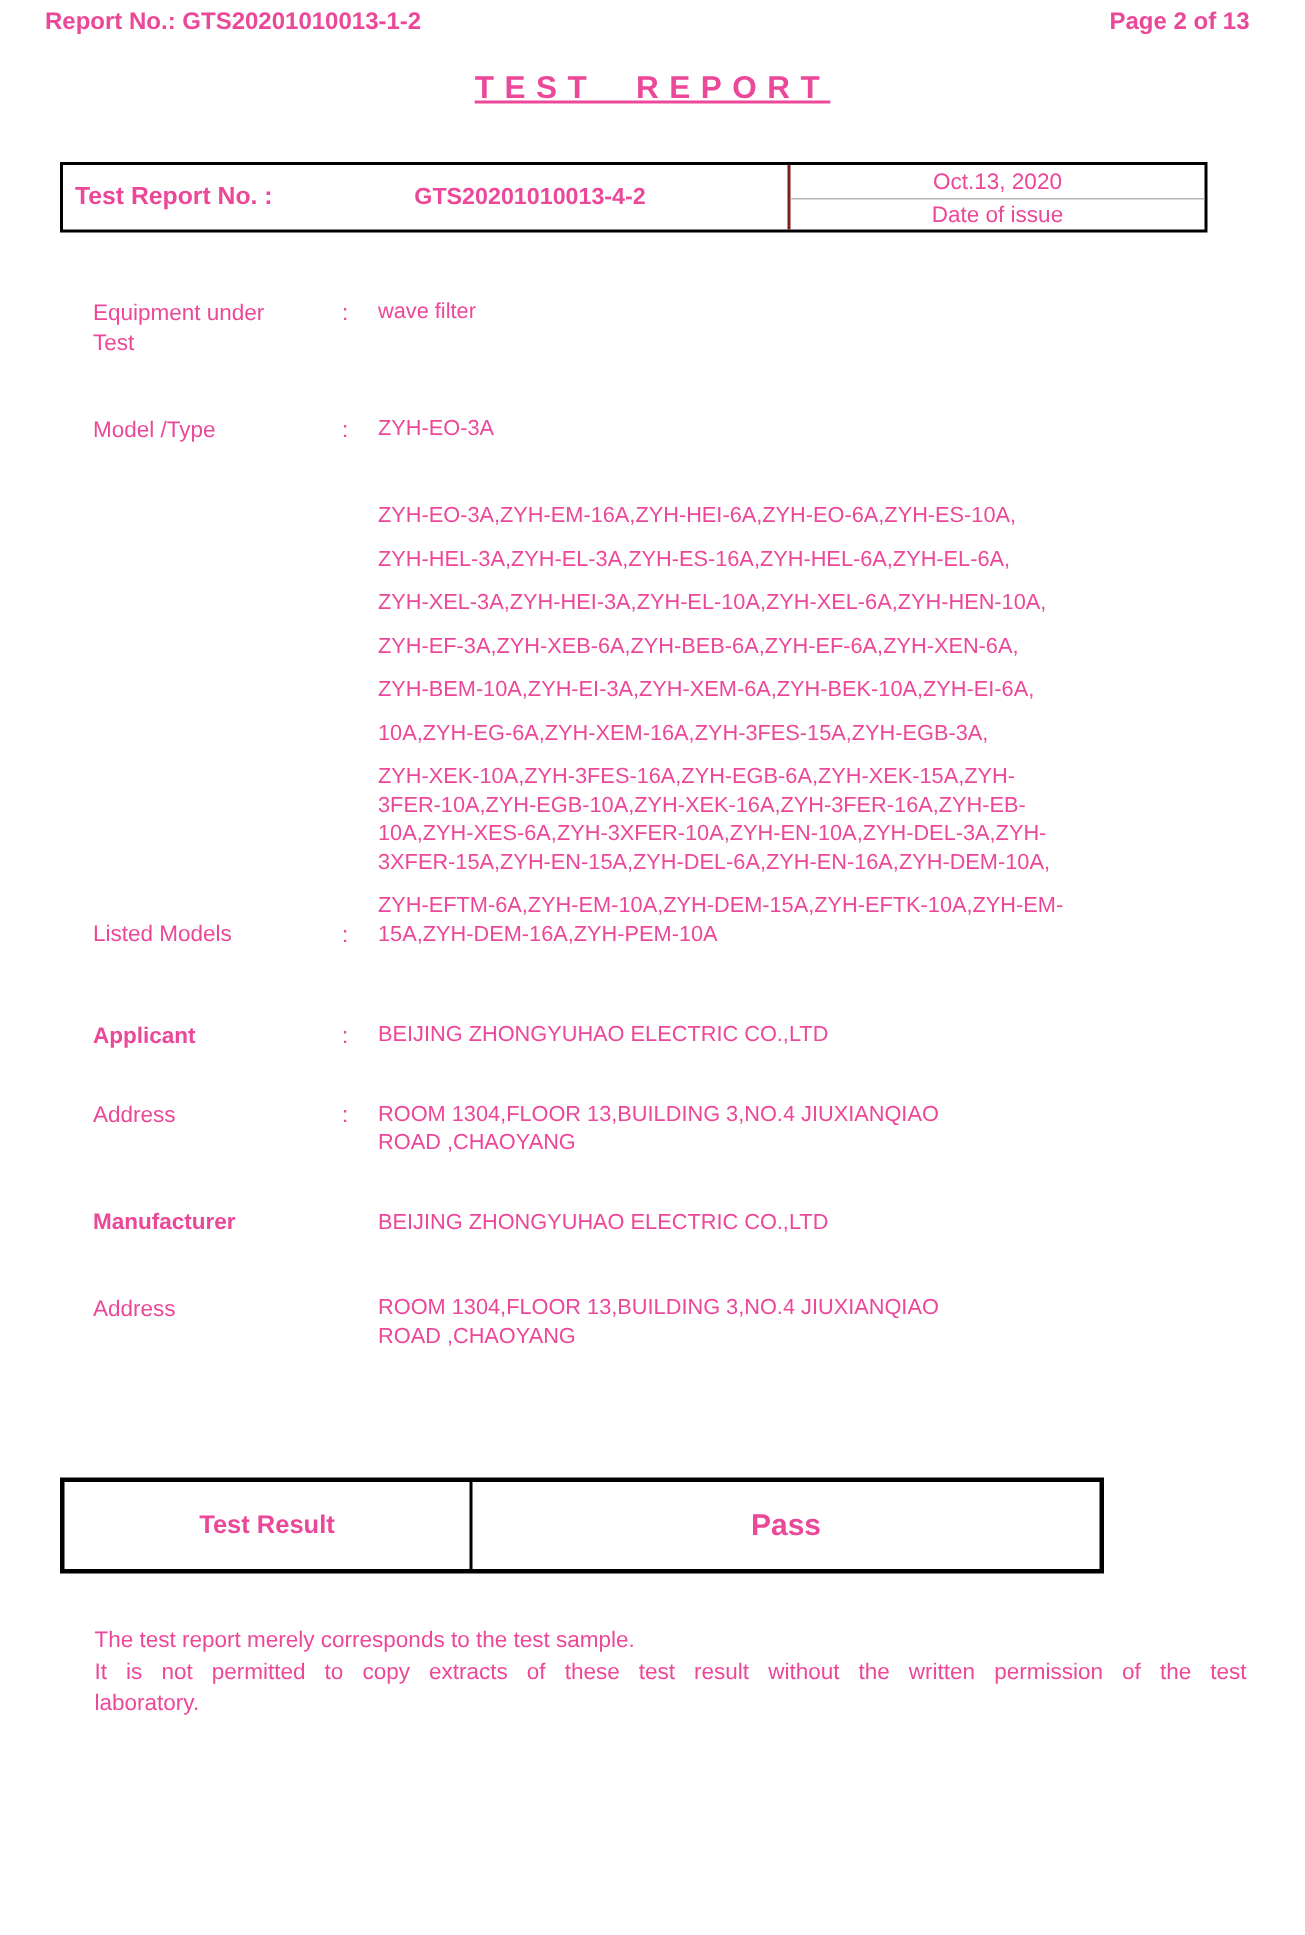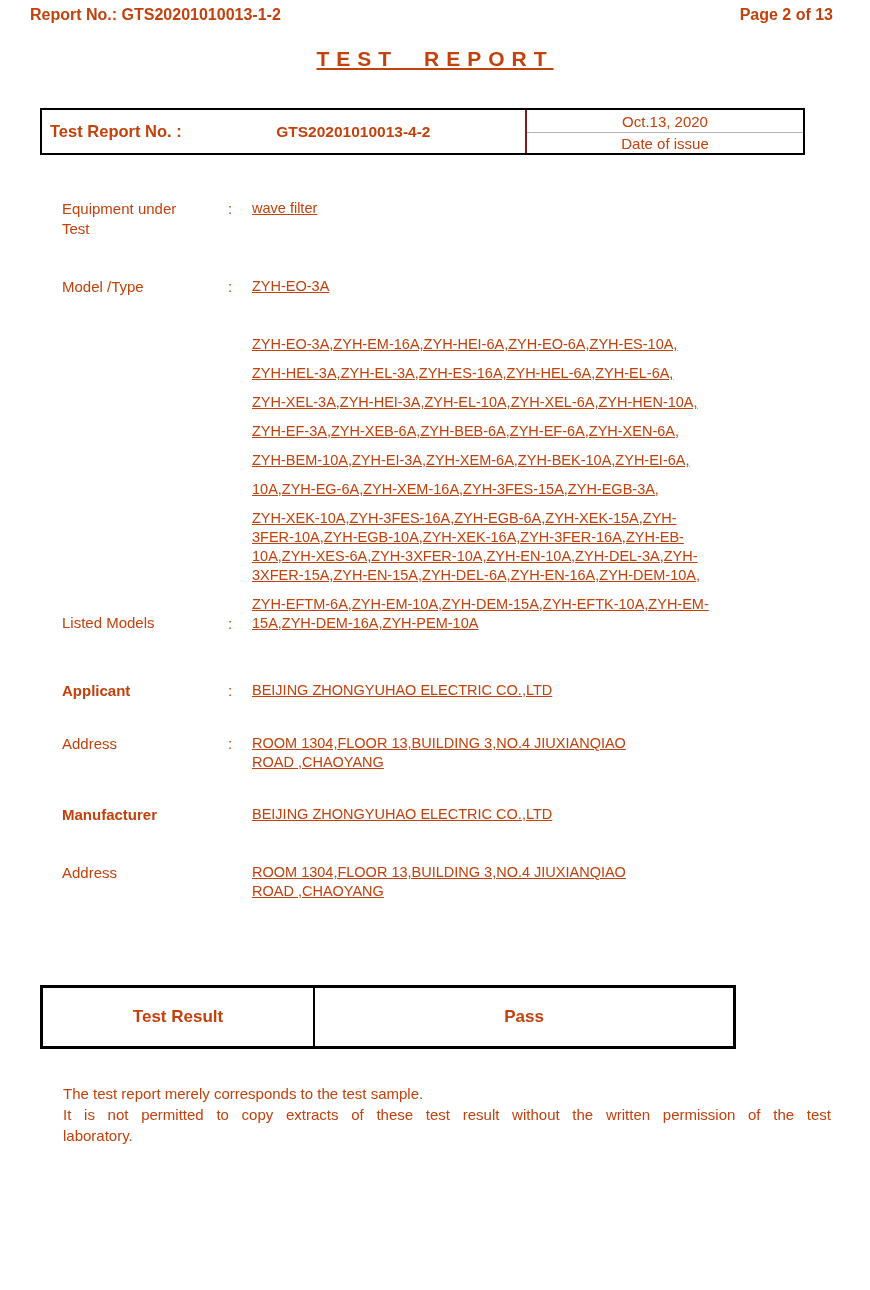--- a/index.html
+++ b/index.html
@@ -1,21 +1,21 @@
 <!DOCTYPE html>
 <html><head>
 <meta charset="utf-8">
 <style>
   html, body { margin: 0; padding: 0; background: #ffffff; }
   .page {
     position: relative;
     width: 870px;
     height: 1290px;
     background: #ffffff;
-    color: #c2410c;
+    color: #ec4899;
     font-family: "Liberation Sans", sans-serif;
     overflow: hidden;
   }
   
   .page-header {
     display: flex;
     justify-content: space-between;
     padding: 5px 37px 0 30px;
     font-size: 16px;
     font-weight: bold;
@@ -62,48 +62,48 @@
     display: flex; align-items: center; justify-content: center;
     font-size: 15px;
   }
   
   .fields { margin: 44px 0 0 62px; }
   .field-row { display: flex; align-items: flex-start; }
   .f-label { width: 166px; font-size: 15px; line-height: 20px; }
   .f-label.bold { font-weight: bold; }
   .f-colon { width: 24px; font-size: 15px; line-height: 19px; }
   .f-value { font-size: 14.5px; line-height: 19px; white-space: nowrap; }
-  .f-value .para { margin-bottom: 10px; text-decoration: underline; }
+  .f-value .para { margin-bottom: 10px; }
   .f-value .para:last-child { margin-bottom: 0; }
   .field-row:nth-child(1) { margin-bottom: 38px; }
   .field-row:nth-child(2) { margin-bottom: 38px; }
   .field-row:nth-child(3) { margin-bottom: 48px; align-items: flex-end; }
   .field-row:nth-child(4) { margin-bottom: 33px; }
   .field-row:nth-child(5) { margin-bottom: 33px; }
-  .field-row:nth-child(6) { margin-bottom: 38px; }
+  .field-row:nth-child(6) { margin-bottom: 38px; align-items: center; }
   .field-row:nth-child(7) { margin-bottom: 0; }
   
   .result-table {
     margin: 84px 0 0 40px;
     width: 696px;
     height: 64px;
     border: 3px solid #000;
     box-sizing: border-box;
     display: flex;
   }
   .res-left {
     width: 270px;
     border-right: 2px solid #000;
     display: flex; align-items: center; justify-content: center;
     font-size: 17px; font-weight: bold;
   }
   .res-right {
     flex: 1;
     display: flex; align-items: center; justify-content: center;
-    font-size: 17px; font-weight: bold;
+    font-size: 20px; font-weight: bold;
   }
   
   .footer {
     margin: 34px 0 0 63px;
     width: 768px;
     font-size: 15px;
     line-height: 21px;
   }
   .justify-line { text-align: justify; text-align-last: justify; }
 </style>

